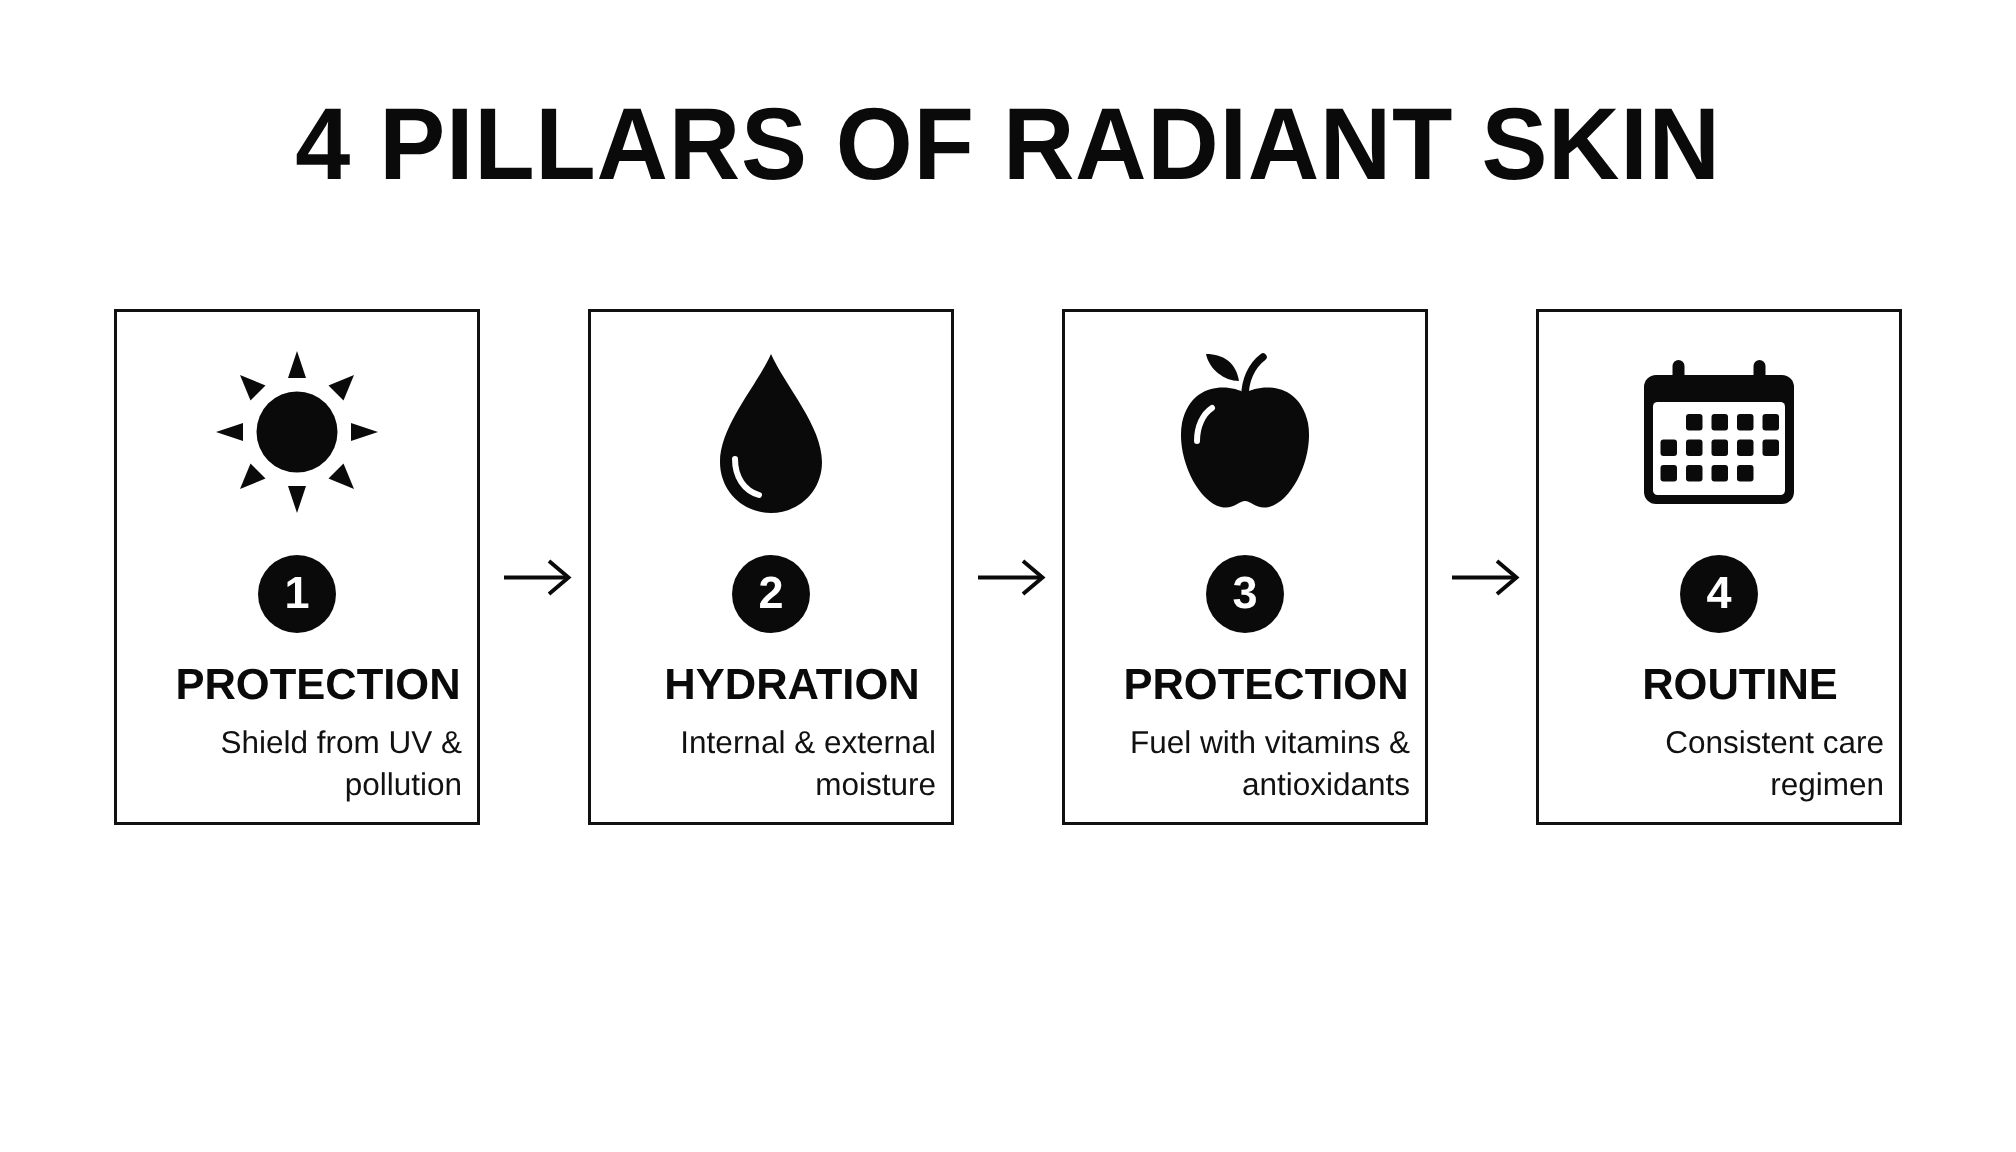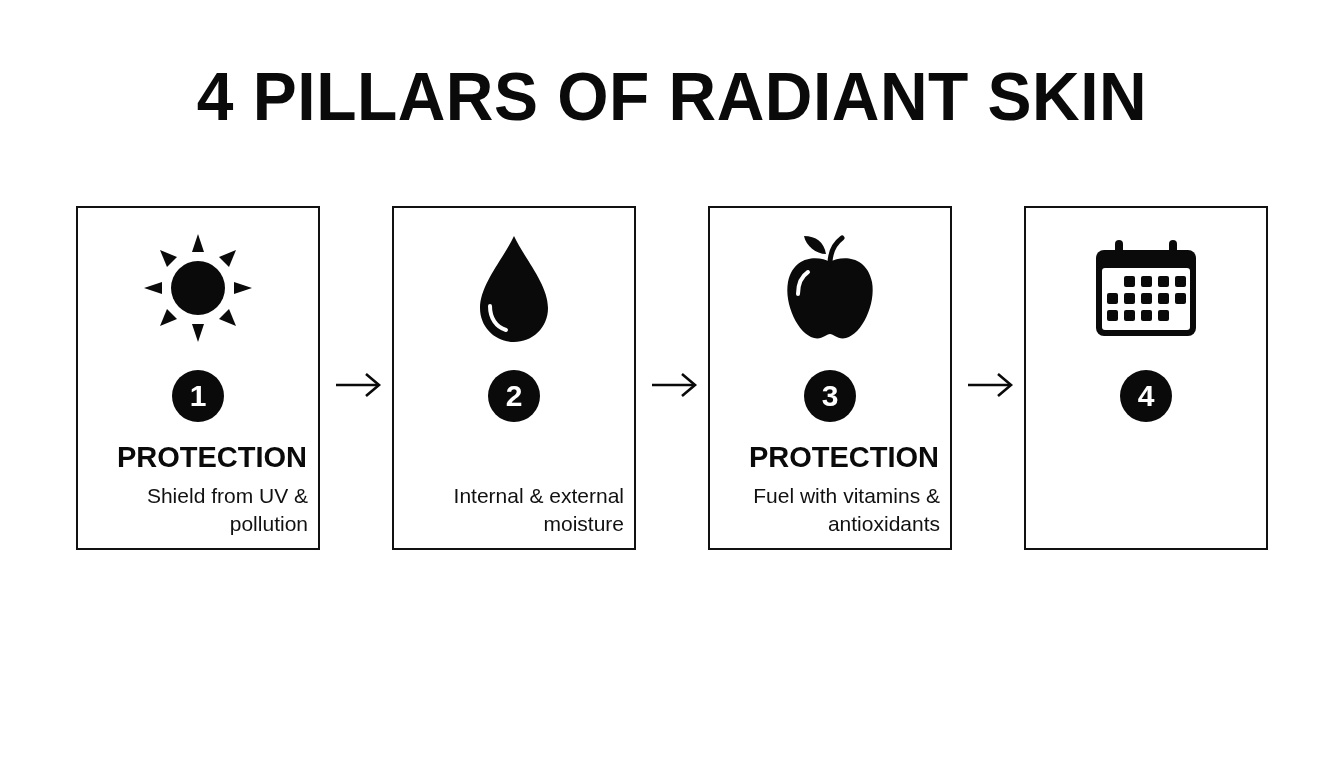--- a/index.html
+++ b/index.html
@@ -71,20 +71,21 @@
 </svg>
 
 <div class="card" style="left:392px;">
   <div class="icon-wrap">
     <svg width="112" height="112" viewBox="0 0 112 112">
       <path d="M56 4 C 46 26, 22 52, 22 76 C 22 96, 38 110, 56 110 C 74 110, 90 96, 90 76 C 90 52, 66 26, 56 4 Z" fill="#0a0a0a"></path>
       <path d="M32 74 C 32 86, 38 95, 48 98" fill="none" stroke="#ffffff" stroke-width="4" stroke-linecap="round"></path>
     </svg>
   </div>
   <div class="badge">2</div>
+  <div class="card-title">HYDRATION</div>
   <div class="card-desc">Internal &amp; external moisture</div>
 </div>
 
 <svg class="arrow" style="left:650px;" viewBox="0 0 48 30">
   <line x1="2" y1="15" x2="44" y2="15" stroke="#0a0a0a" stroke-width="2.6"></line>
   <polyline points="32,4 45,15 32,26" fill="none" stroke="#0a0a0a" stroke-width="2.6"></polyline>
 </svg>
 
 <div class="card" style="left:708px;">
   <div class="icon-wrap">
@@ -123,13 +124,15 @@
         <rect x="68" y="61" width="11" height="11" rx="2"></rect>
         <rect x="85" y="61" width="11" height="11" rx="2"></rect>
         <rect x="17" y="78" width="11" height="11" rx="2"></rect>
         <rect x="34" y="78" width="11" height="11" rx="2"></rect>
         <rect x="51" y="78" width="11" height="11" rx="2"></rect>
         <rect x="68" y="78" width="11" height="11" rx="2"></rect>
       </g>
     </svg>
   </div>
   <div class="badge">4</div>
+  <div class="card-title">ROUTINE</div>
+  <div class="card-desc">Consistent care regimen</div>
 </div>
 
 </body></html>

